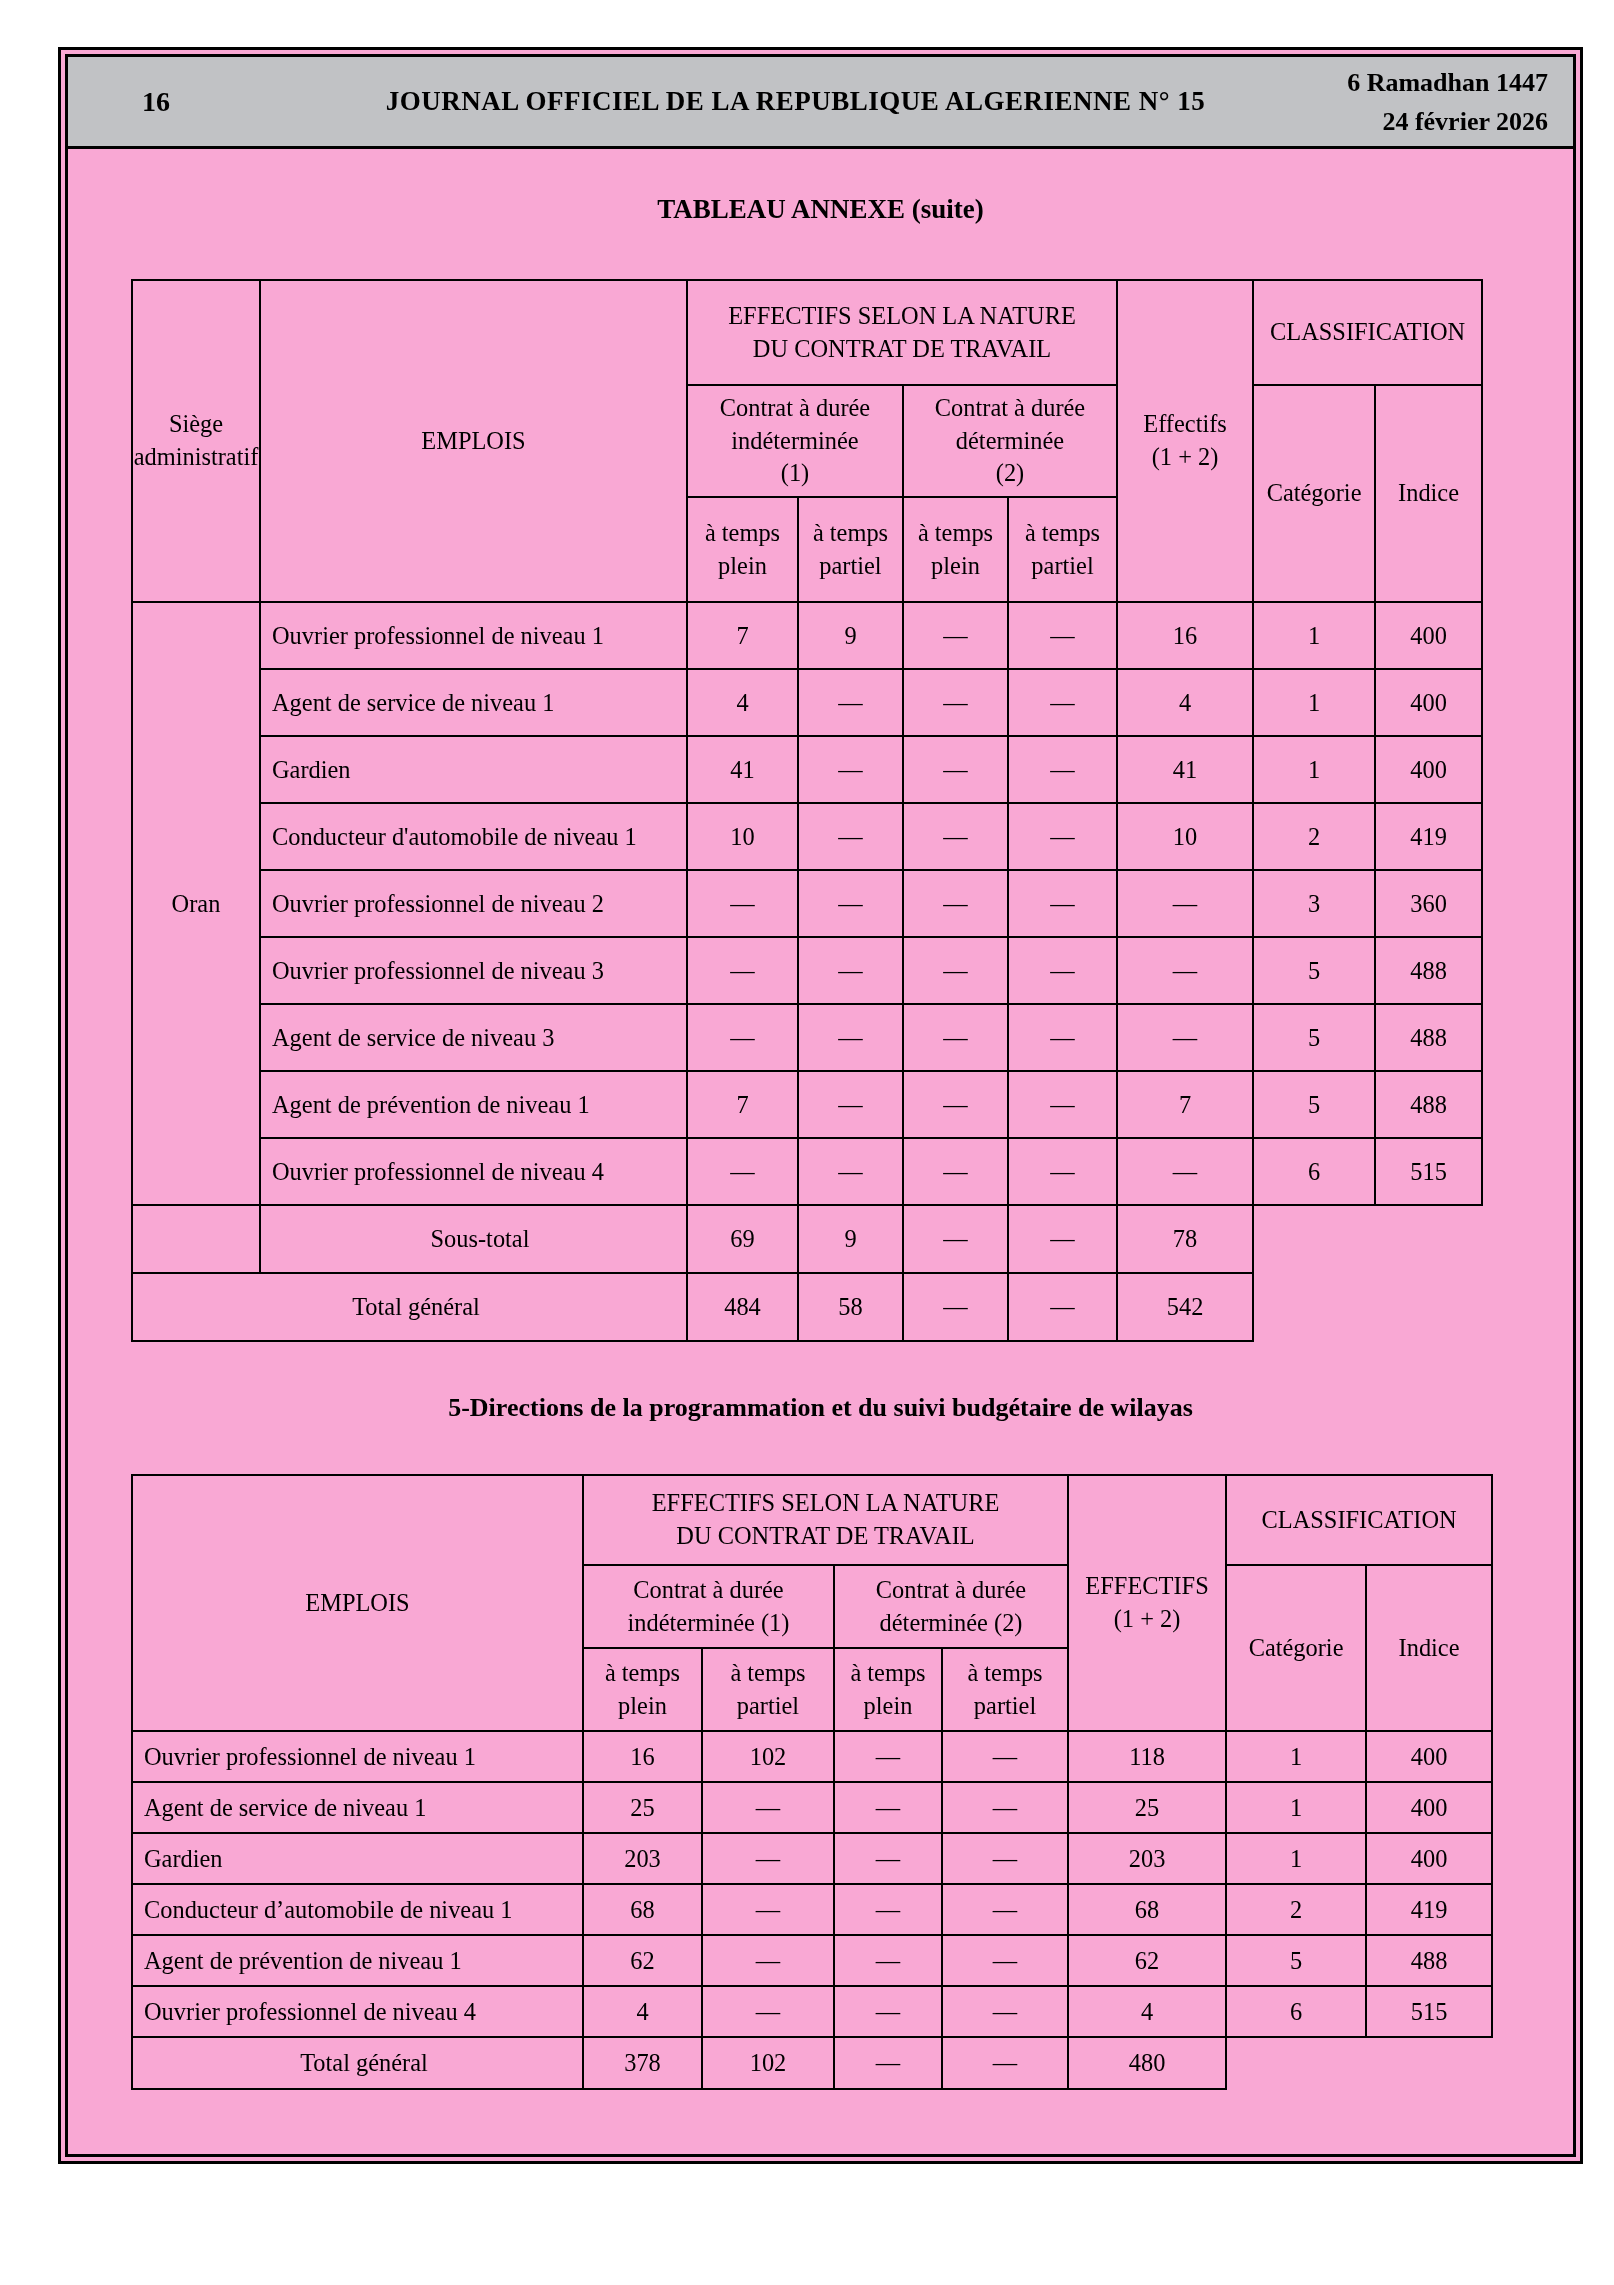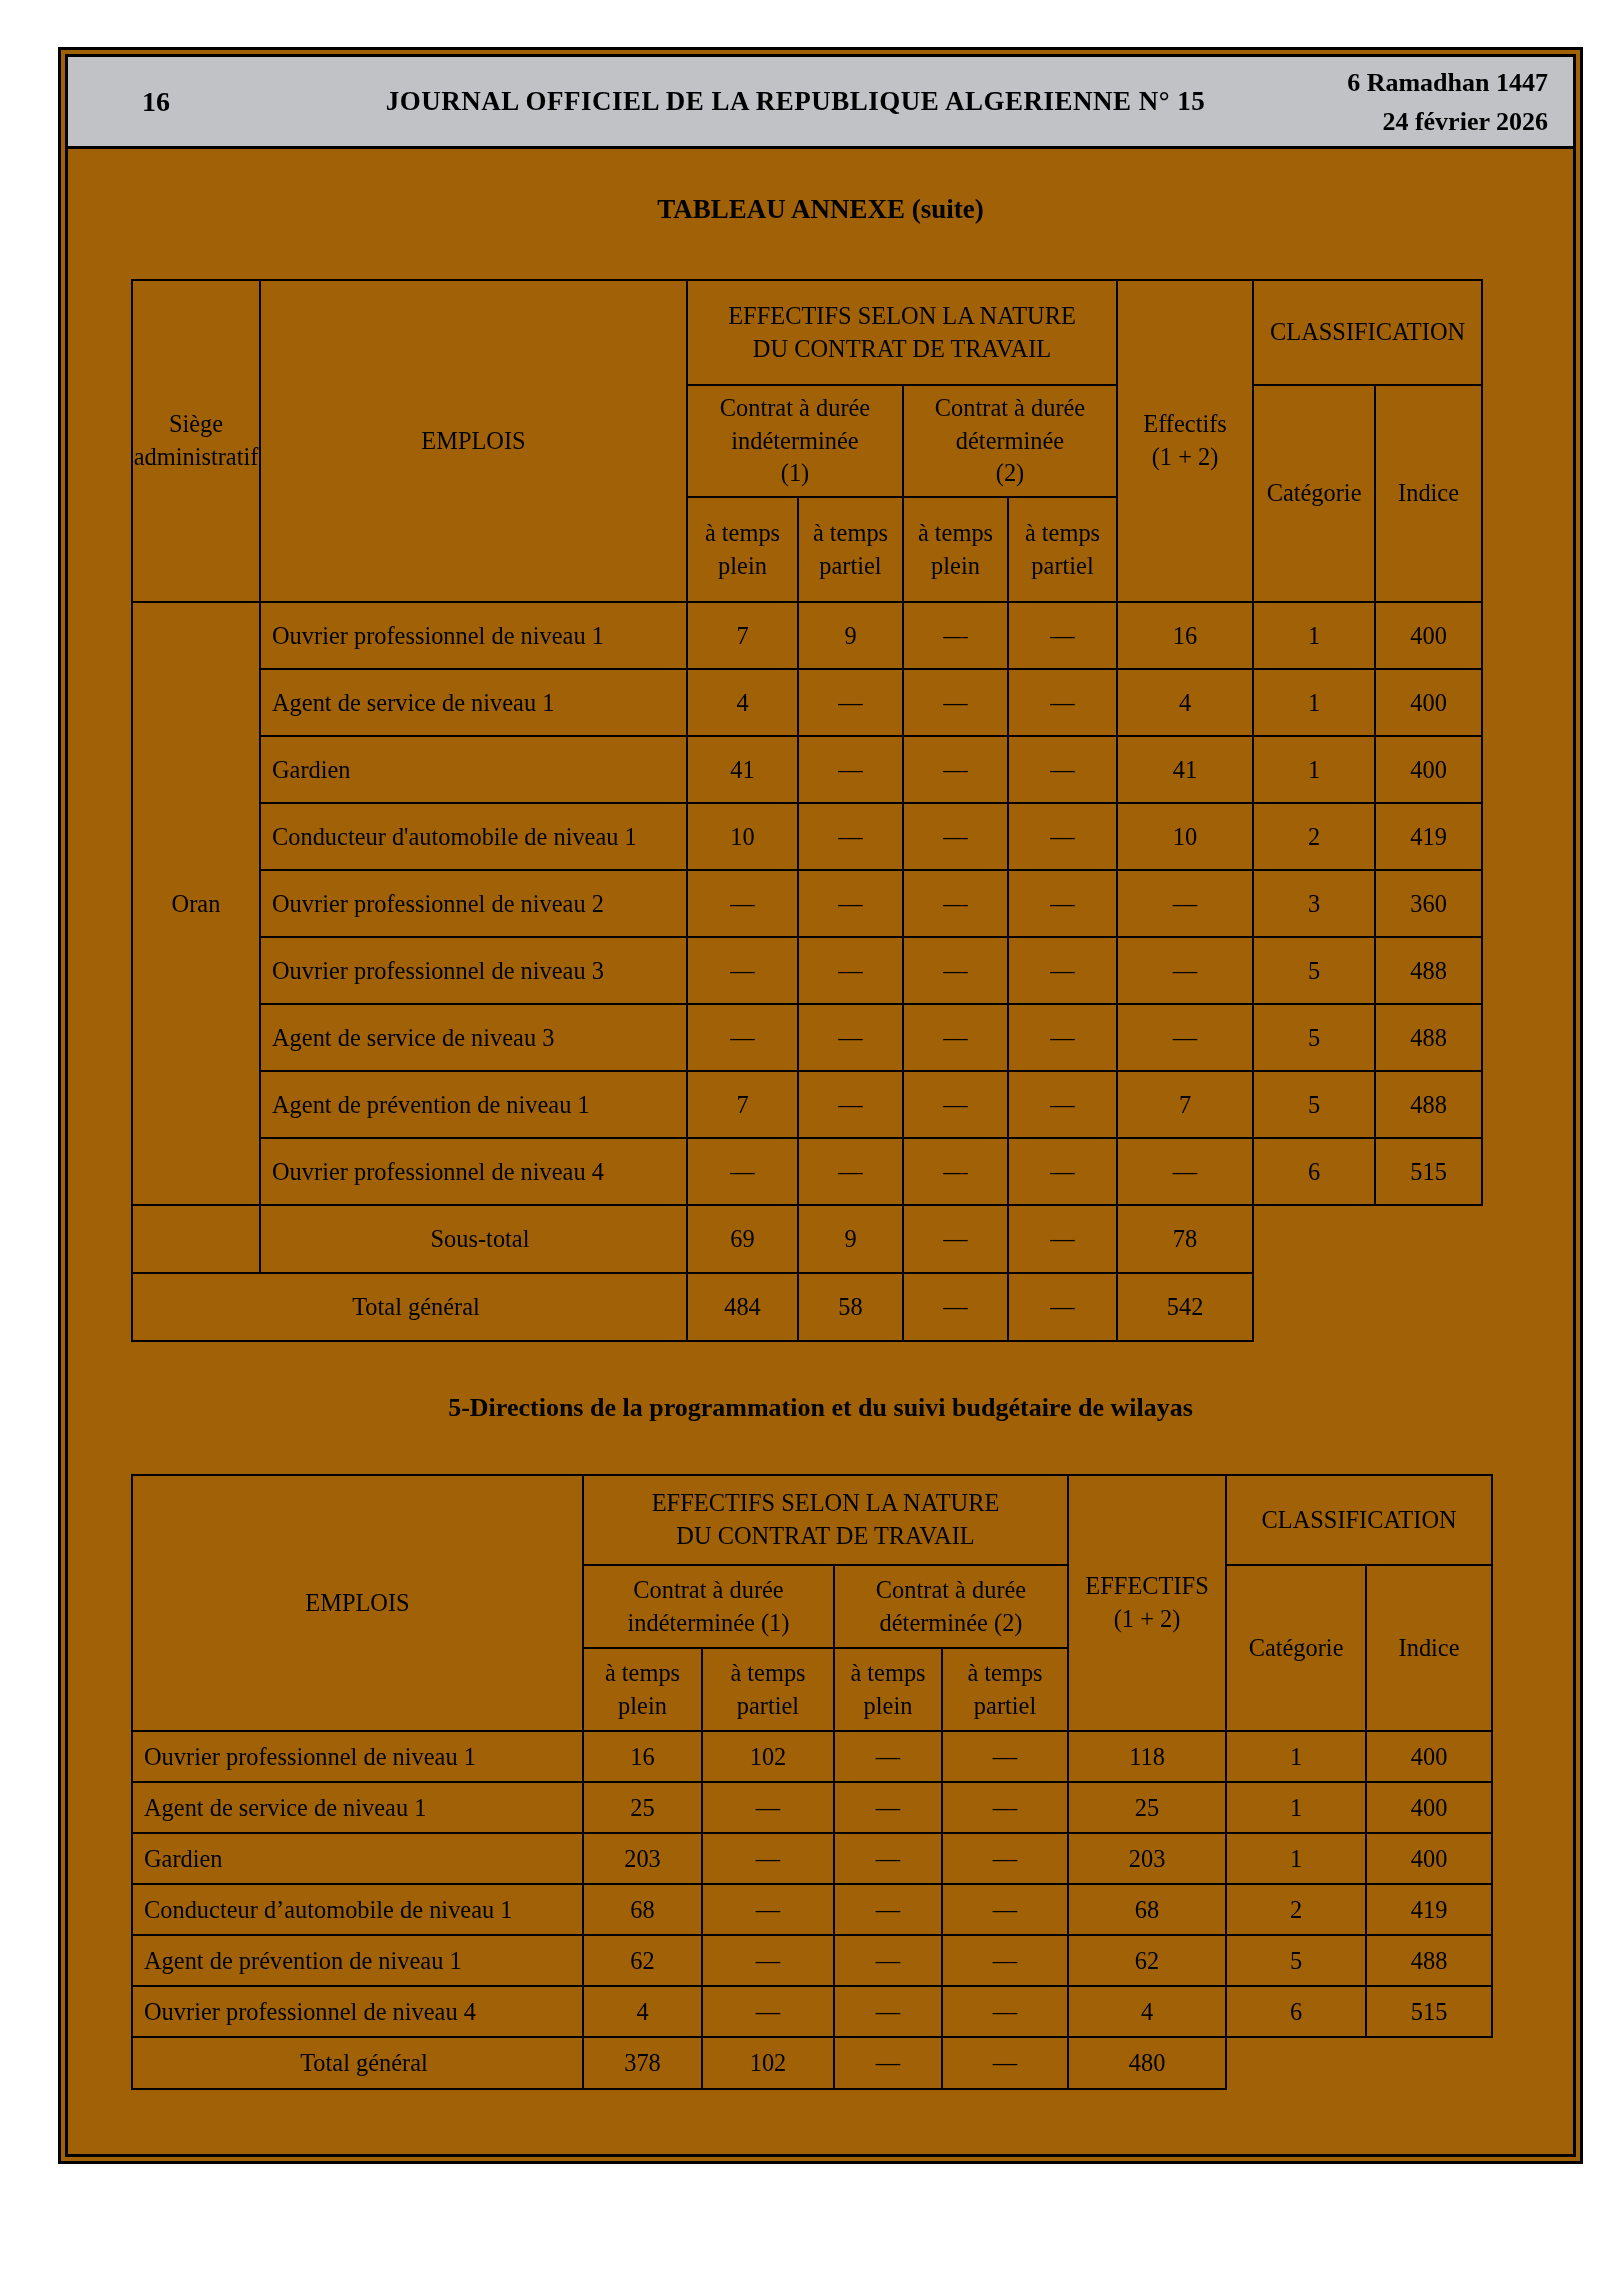--- a/index.html
+++ b/index.html
@@ -2,21 +2,21 @@
 <html style="font-size:14.5px"><head>
 <meta charset="utf-8">
 <style>
   html,body { margin:0; padding:0; background:#fff; }
   body {
     width:1615px; height:2285px; position:relative; overflow:hidden;
     font-family:"Liberation Serif","DejaVu Serif",serif; color:#000;
   }
   .frame {
     position:absolute; left:58px; top:47px; width:1525px; height:2117px;
-    box-sizing:border-box; border:10px double #000; background:#a16207;
+    box-sizing:border-box; border:10px double #000; background:#f9a8d4;
   }
   .band {
     height:89px; background:#c1c2c5; border-bottom:3.6px solid #000;
     display:flex; align-items:center; font-weight:bold;
   }
   .band-left { width:172px; padding-left:74px; font-size:28px; }
   .band-center { flex:1; text-align:center; font-size:27px; letter-spacing:0.5px; }
   .band-right { width:271px; padding-right:25px; text-align:right; font-size:26px; line-height:1.5;font-family:Liberation Serif, serif; }
   .annex-title { margin-top:45px; text-align:center; font-weight:bold; font-size:27px; }
   .section-title { margin-top:51px; text-align:center; font-weight:bold; font-size:26px; }

